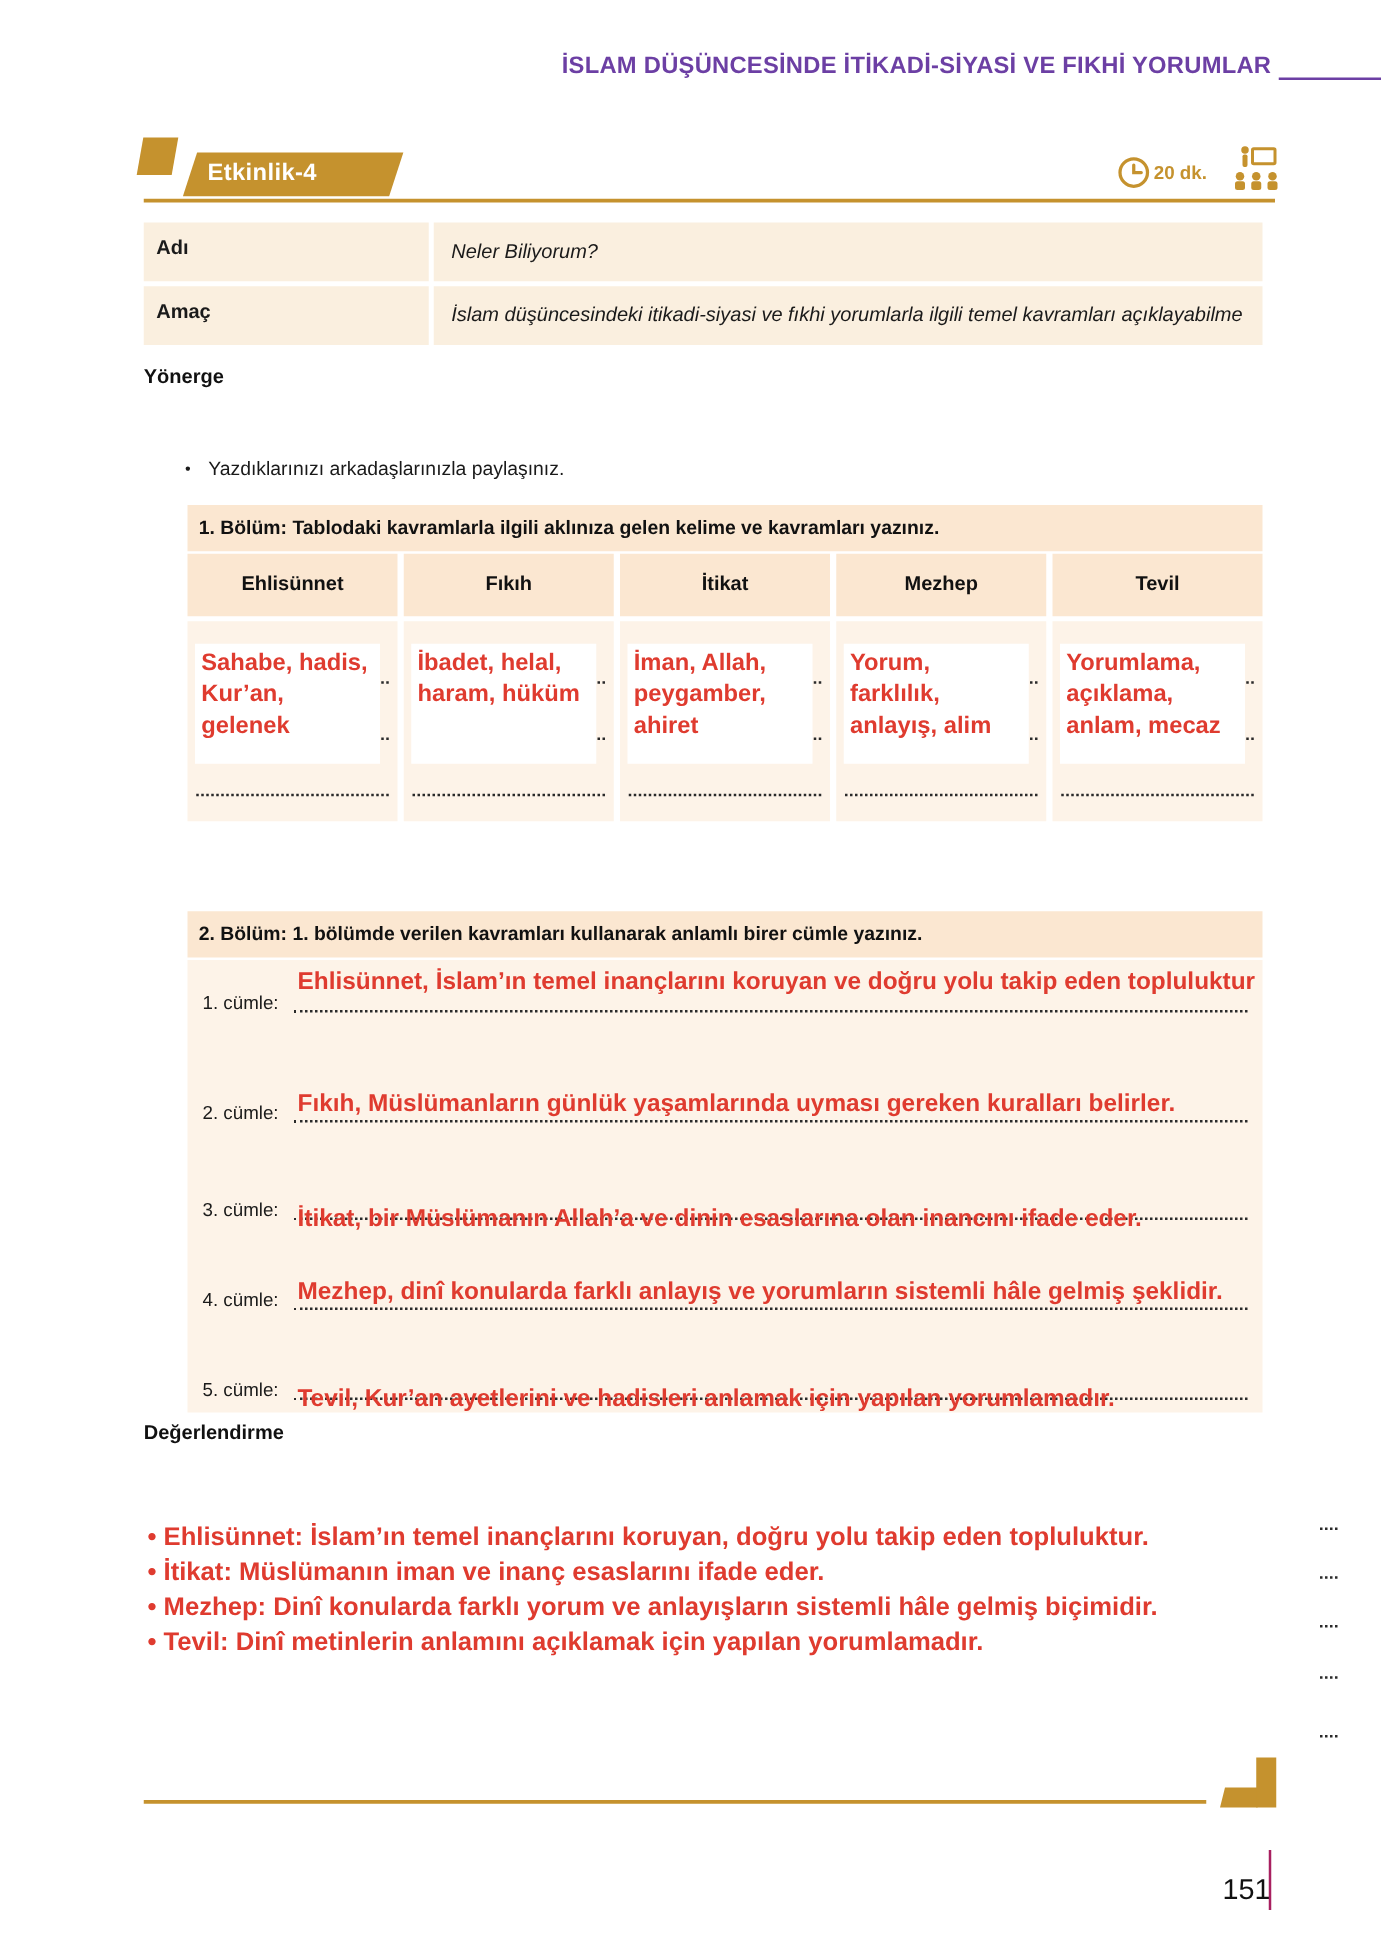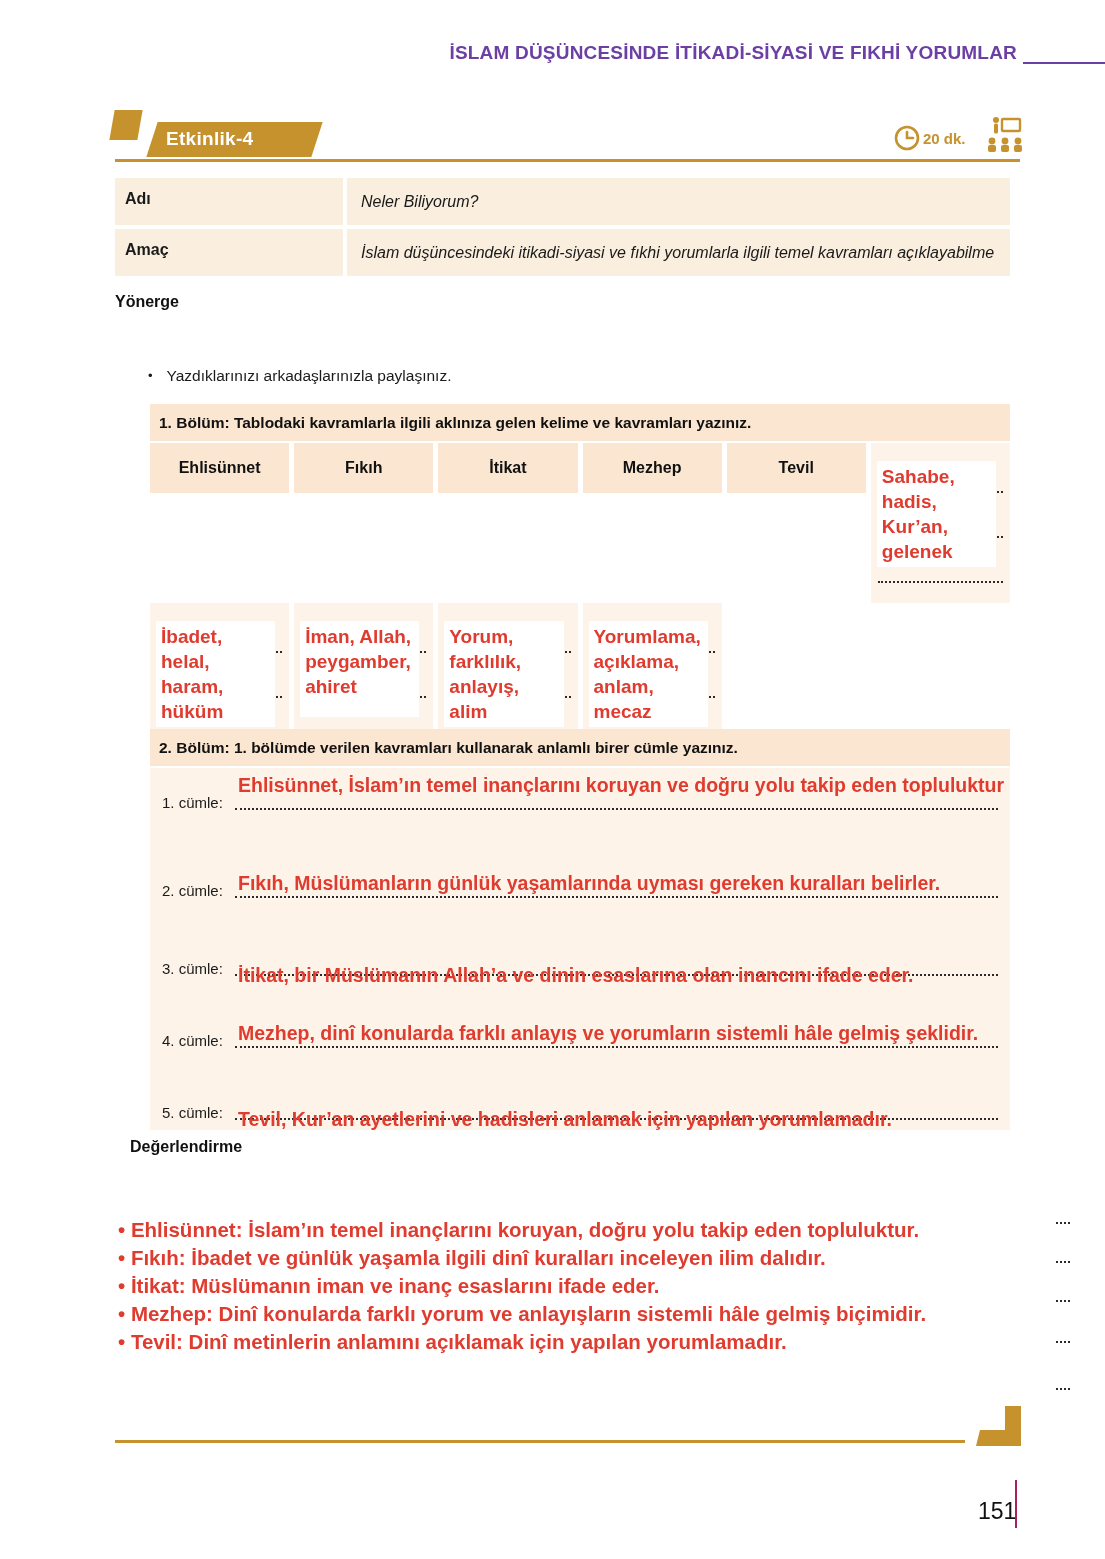--- a/index.html
+++ b/index.html
@@ -60,21 +60,21 @@
   .y-bullet::before { content:"•"; margin-right:14px; font-size:13px; position:relative; top:-1px; }
   .yb1 { top:328px; } .yb2 { top:367px; }
   
   .s1-headbar {
     position:absolute; left:150px; top:404px; width:860px; height:37px;
     background:#fbe7d1; font-weight:700; font-size:15.5px; color:#111;
     display:flex; align-items:center; padding-left:9px;
   }
   .s1-table {
     position:absolute; left:150px; top:443px; width:860px;
-    display:grid; grid-template-columns:repeat(6,1fr); column-gap:5px;
+    display:grid; grid-template-columns:repeat(5,1fr); column-gap:5px;
   }
   .s1-head {
     background:#fbe7d1; height:50px; display:flex; align-items:center; justify-content:center;
     font-weight:700; font-size:16px; color:#111; margin-bottom:4px;
   }
   .s1-body {
     position:relative; background:#fdf3e8; height:160px;
   }
   .dotline { position:absolute; left:7px; right:7px; border-bottom:2.5px dotted #2a2a2a; }
   .dl1 { top:48px; } .dl2 { top:93px; } .dl3 { top:138px; }
@@ -103,21 +103,21 @@
   .r4 .s2-label { top:24px; } .r4 .s2-dots { top:38px; }
   .r5 .s2-label { top:18px; } .r5 .s2-dots { top:32px; }
   .s2-answer {
     position:absolute; left:88px; width:770px; color:#df3b2f;
     font-weight:700; font-size:19.5px; line-height:1.38;
   }
   .r1 .s2-answer { top:4px; } .r2 .s2-answer { top:14px; }
   .r3 .s2-answer { top:26px; } .r4 .s2-answer { top:12px; }
   .r5 .s2-answer { top:20px; }
   
-  .deg-head { position:absolute; left:130px; top:1138px; font-weight:700; font-size:16px; color:#111; }
+  .deg-head { position:absolute; left:115px; top:1138px; font-weight:700; font-size:16px; color:#111; }
   .deg-instr { position:absolute; left:148px; top:1175px; width:840px; font-size:15.5px; color:#1a1a1a; }
   .deg-answers {
     position:absolute; left:118px; top:1216px; width:880px;
     color:#df3b2f; font-weight:700; font-size:20.5px; line-height:1.37;
   }
   .deg-item::before { content:"• "; }
   .edge-dots { position:absolute; width:14px; border-bottom:2.5px dotted #2a2a2a; left:1056px; }
   .ed1 { top:1222px; } .ed2 { top:1261px; } .ed3 { top:1300px; } .ed4 { top:1341px; } .ed5 { top:1388px; }
   
   .footer-rule { position:absolute; left:115px; top:1440px; width:850px; height:3px; background:#c5922e; }
@@ -245,21 +245,20 @@
       <div class="s2-label">5. cümle:</div>
       <div class="s2-dots"></div>
       <div class="s2-answer">Tevil, Kur’an ayetlerini ve hadisleri anlamak için yapılan yorumlamadır.</div>
     </div>
   </div>
 
   <div class="deg-head">Değerlendirme</div>
 
   <div class="deg-answers">
     <div class="deg-item">Ehlisünnet: İslam’ın temel inançlarını koruyan, doğru yolu takip eden topluluktur.</div>
-    <div class="deg-item">Fıkıh: İbadet ve günlük yaşamla ilgili dinî kuralları inceleyen ilim dalıdır.</div>
     <div class="deg-item">İtikat: Müslümanın iman ve inanç esaslarını ifade eder.</div>
     <div class="deg-item">Mezhep: Dinî konularda farklı yorum ve anlayışların sistemli hâle gelmiş biçimidir.</div>
     <div class="deg-item">Tevil: Dinî metinlerin anlamını açıklamak için yapılan yorumlamadır.</div>
   </div>
 
   <div class="edge-dots ed1"></div>
   <div class="edge-dots ed2"></div>
   <div class="edge-dots ed3"></div>
   <div class="edge-dots ed4"></div>
   <div class="edge-dots ed5"></div>

